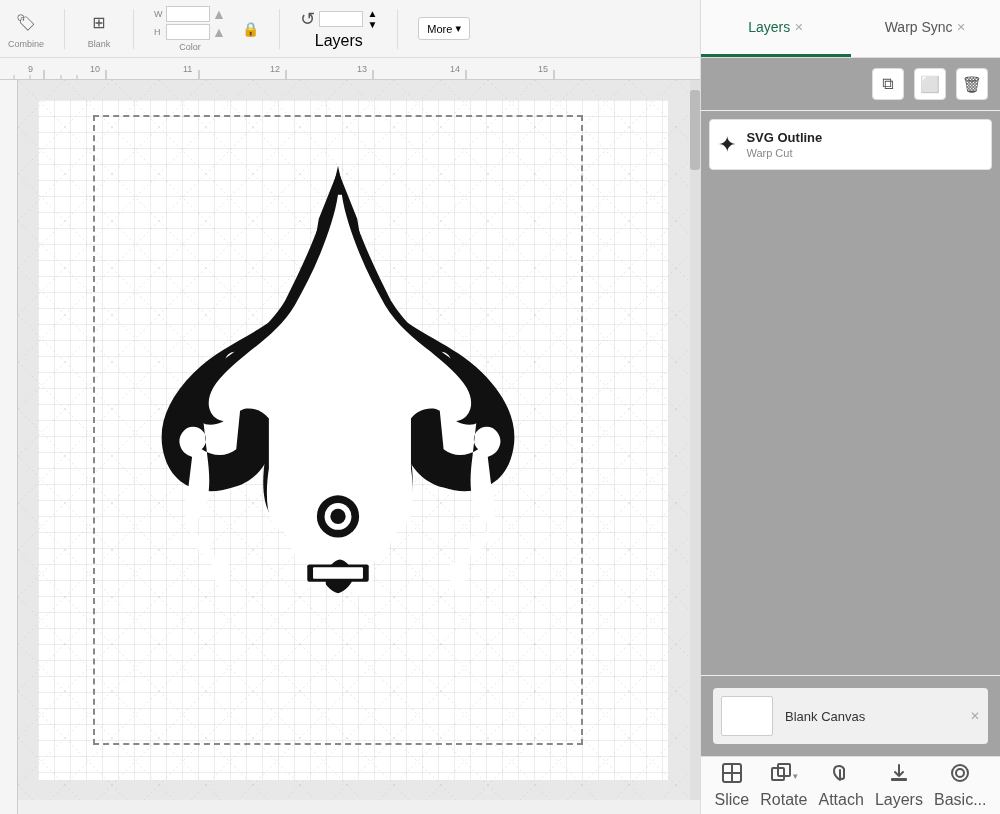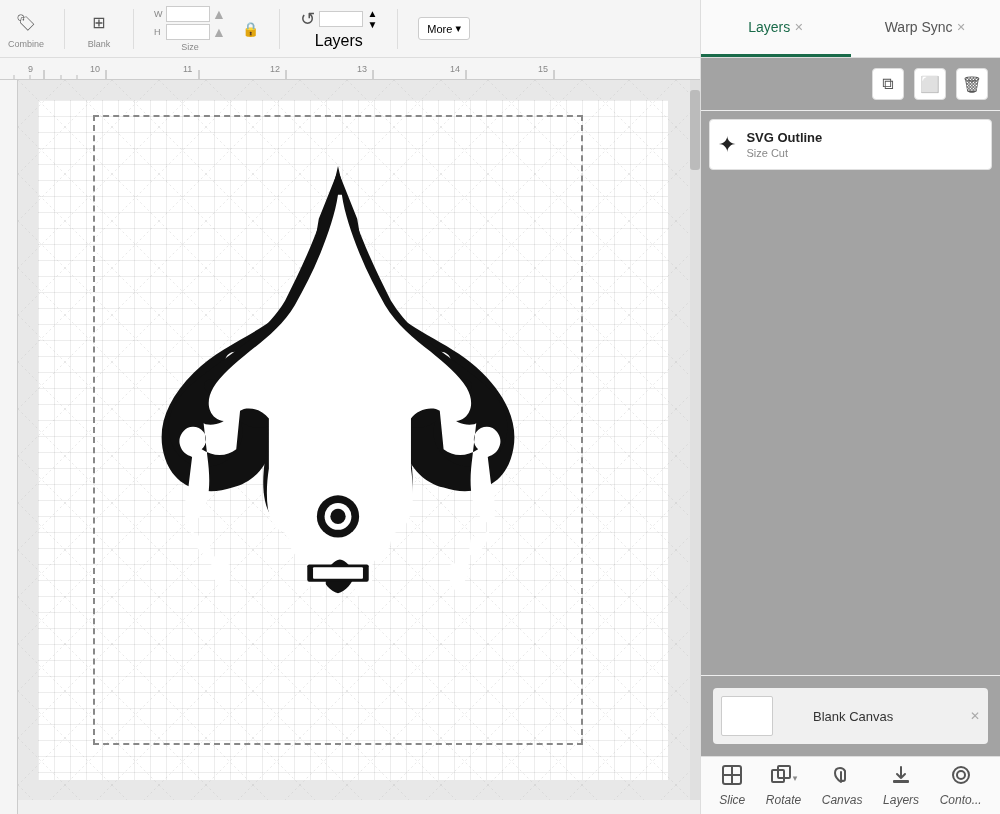--- a/index.html
+++ b/index.html
@@ -272,21 +272,20 @@
     }
     .blank-canvas-preview {
       width: 52px; height: 40px;
       background: #fff;
       border: 1px solid #ccc;
       border-radius: 2px;
     }
     .blank-canvas-label {
       font-size: 13px;
       color: #333;
-      margin-left: 28px;
     }
     .blank-canvas-close {
       margin-left: auto;
       font-size: 12px;
       color: #aaa;
       cursor: pointer;
     }
 
     
     #bottom-toolbar {
@@ -305,23 +304,22 @@
       gap: 2px;
       cursor: pointer;
       font-size: 10px;
       color: #555;
     }
     .bottom-tool-icon {
       font-size: 20px;
       color: #555;
     }
     .bottom-tool-label {
-      font-size: 12px;
+      font-size: 16px;
       color: #555;
-      font-style: italic;
     }
     .bottom-tool-with-arrow {
       display: flex;
       align-items: center;
       gap: 1px;
     }
     .small-arrow {
       font-size: 9px;
       color: #888;
     }
@@ -362,21 +360,21 @@
         <span class="input-label">W</span>
         <input type="text" value="" style="">
         <span style="font-size:14px;color:#aaa;cursor:pointer;">▲</span>
       </div>
       <div class="toolbar-input-row">
         <span class="input-label">H</span>
         <input type="text" value="" style="">
         <span style="font-size:14px;color:#aaa;cursor:pointer;">▲</span>
       </div>
     </div>
-    <span class="label">Size</span>
+    <span class="label">Color</span>
   </div>
   <span class="lock-icon">🔒</span>
   <div class="toolbar-divider"></div>
   <div class="rotate-group">
     <div style="display:flex;align-items:center;gap:4px;">
       <span class="rotate-icon">↺</span>
       <input type="text" class="rotate-input" style="">
       <div style="display:flex;flex-direction:column;">
         <span style="font-size:10px;cursor:pointer;">▲</span>
         <span style="font-size:10px;cursor:pointer;">▼</span>
@@ -720,21 +718,21 @@
     <div class="layer-action-btn">
       <span>🗑</span>
     </div>
   </div>
 
   <div id="layer-list">
     <div class="layer-item">
       <span class="layer-item-icon">✦</span>
       <div class="layer-item-info">
         <span class="layer-item-name">SVG Outline</span>
-        <span class="layer-item-type">Size Cut</span>
+        <span class="layer-item-type">Warp Cut</span>
       </div>
     </div>
   </div>
 
   <div id="blank-canvas-area">
     <div class="blank-canvas-item">
       <div class="blank-canvas-preview"></div>
       <span class="blank-canvas-label">Blank Canvas</span>
       <span class="blank-canvas-close">✕</span>
     </div>
@@ -762,34 +760,34 @@
         <span class="small-arrow">▾</span>
       </div>
       <span class="bottom-tool-label">Rotate</span>
     </div>
     <div class="bottom-tool">
       <span class="bottom-tool-icon">
         <svg width="22" height="22" viewBox="0 0 22 22">
             <path d="M10 18 C10 18 4 14 4 9 C4 6 6 4 9 4 C11 4 13 5 14 7 L14 15 C14 16.1 13.1 17 12 17 C10.9 17 10 16.1 10 15 L10 8" fill="none" stroke="#555" stroke-width="2" stroke-linecap="round"></path>
           </svg>
       </span>
-      <span class="bottom-tool-label">Canvas</span>
+      <span class="bottom-tool-label">Attach</span>
     </div>
     <div class="bottom-tool">
       <span class="bottom-tool-icon">
         <svg width="22" height="22" viewBox="0 0 22 22">
             <rect x="3" y="16" width="16" height="3" rx="1" fill="#555"></rect>
             <path d="M11 3 L11 14 M7 10 L11 14 L15 10" fill="none" stroke="#555" stroke-width="2" stroke-linecap="round" stroke-linejoin="round"></path>
           </svg>
       </span>
       <span class="bottom-tool-label">Layers</span>
     </div>
     <div class="bottom-tool">
       <span class="bottom-tool-icon">
         <svg width="22" height="22" viewBox="0 0 22 22">
             <circle cx="11" cy="11" r="8" fill="none" stroke="#555" stroke-width="2"></circle>
             <circle cx="11" cy="11" r="4" fill="none" stroke="#555" stroke-width="2"></circle>
           </svg>
       </span>
-      <span class="bottom-tool-label">Conto...</span>
+      <span class="bottom-tool-label">Basic...</span>
     </div>
   </div>
 </div>
 
 </body></html>

